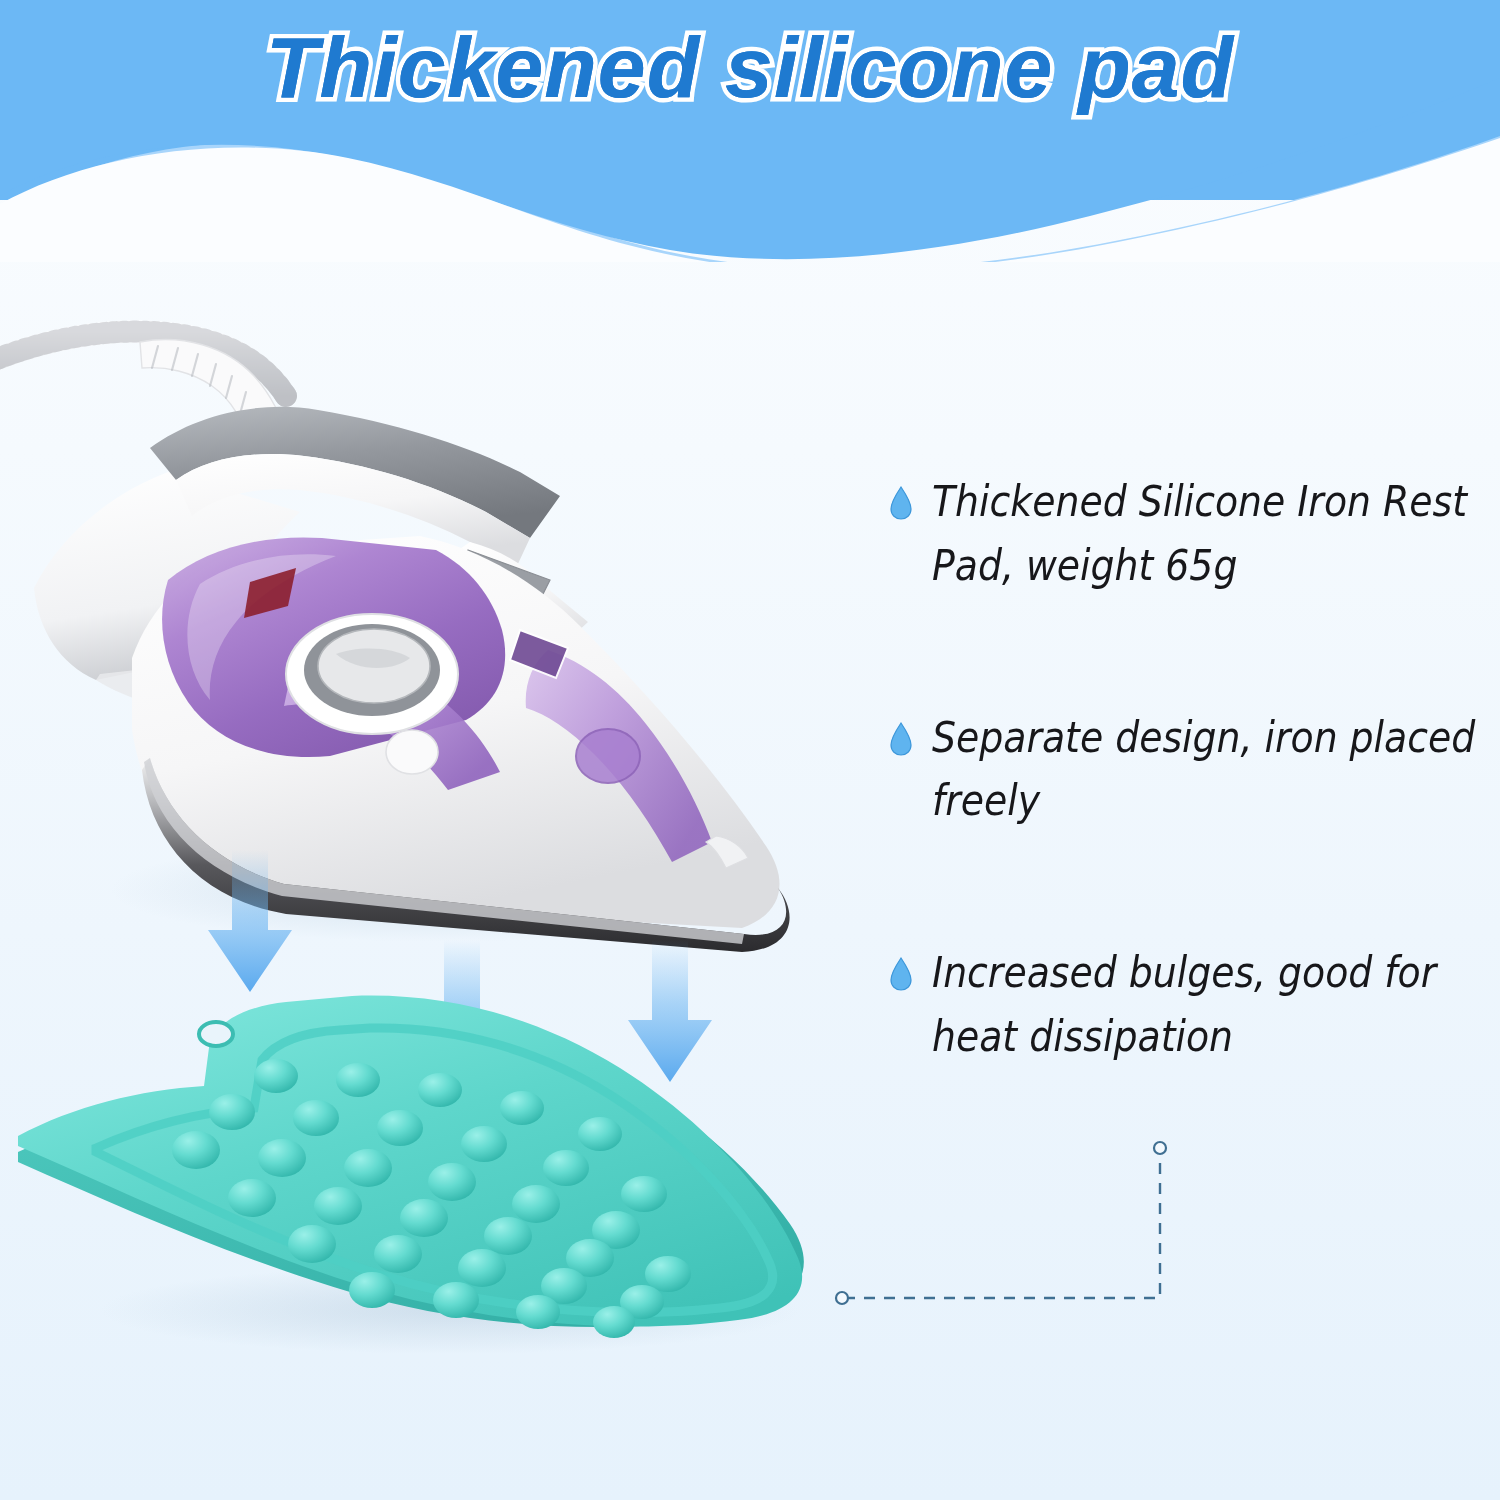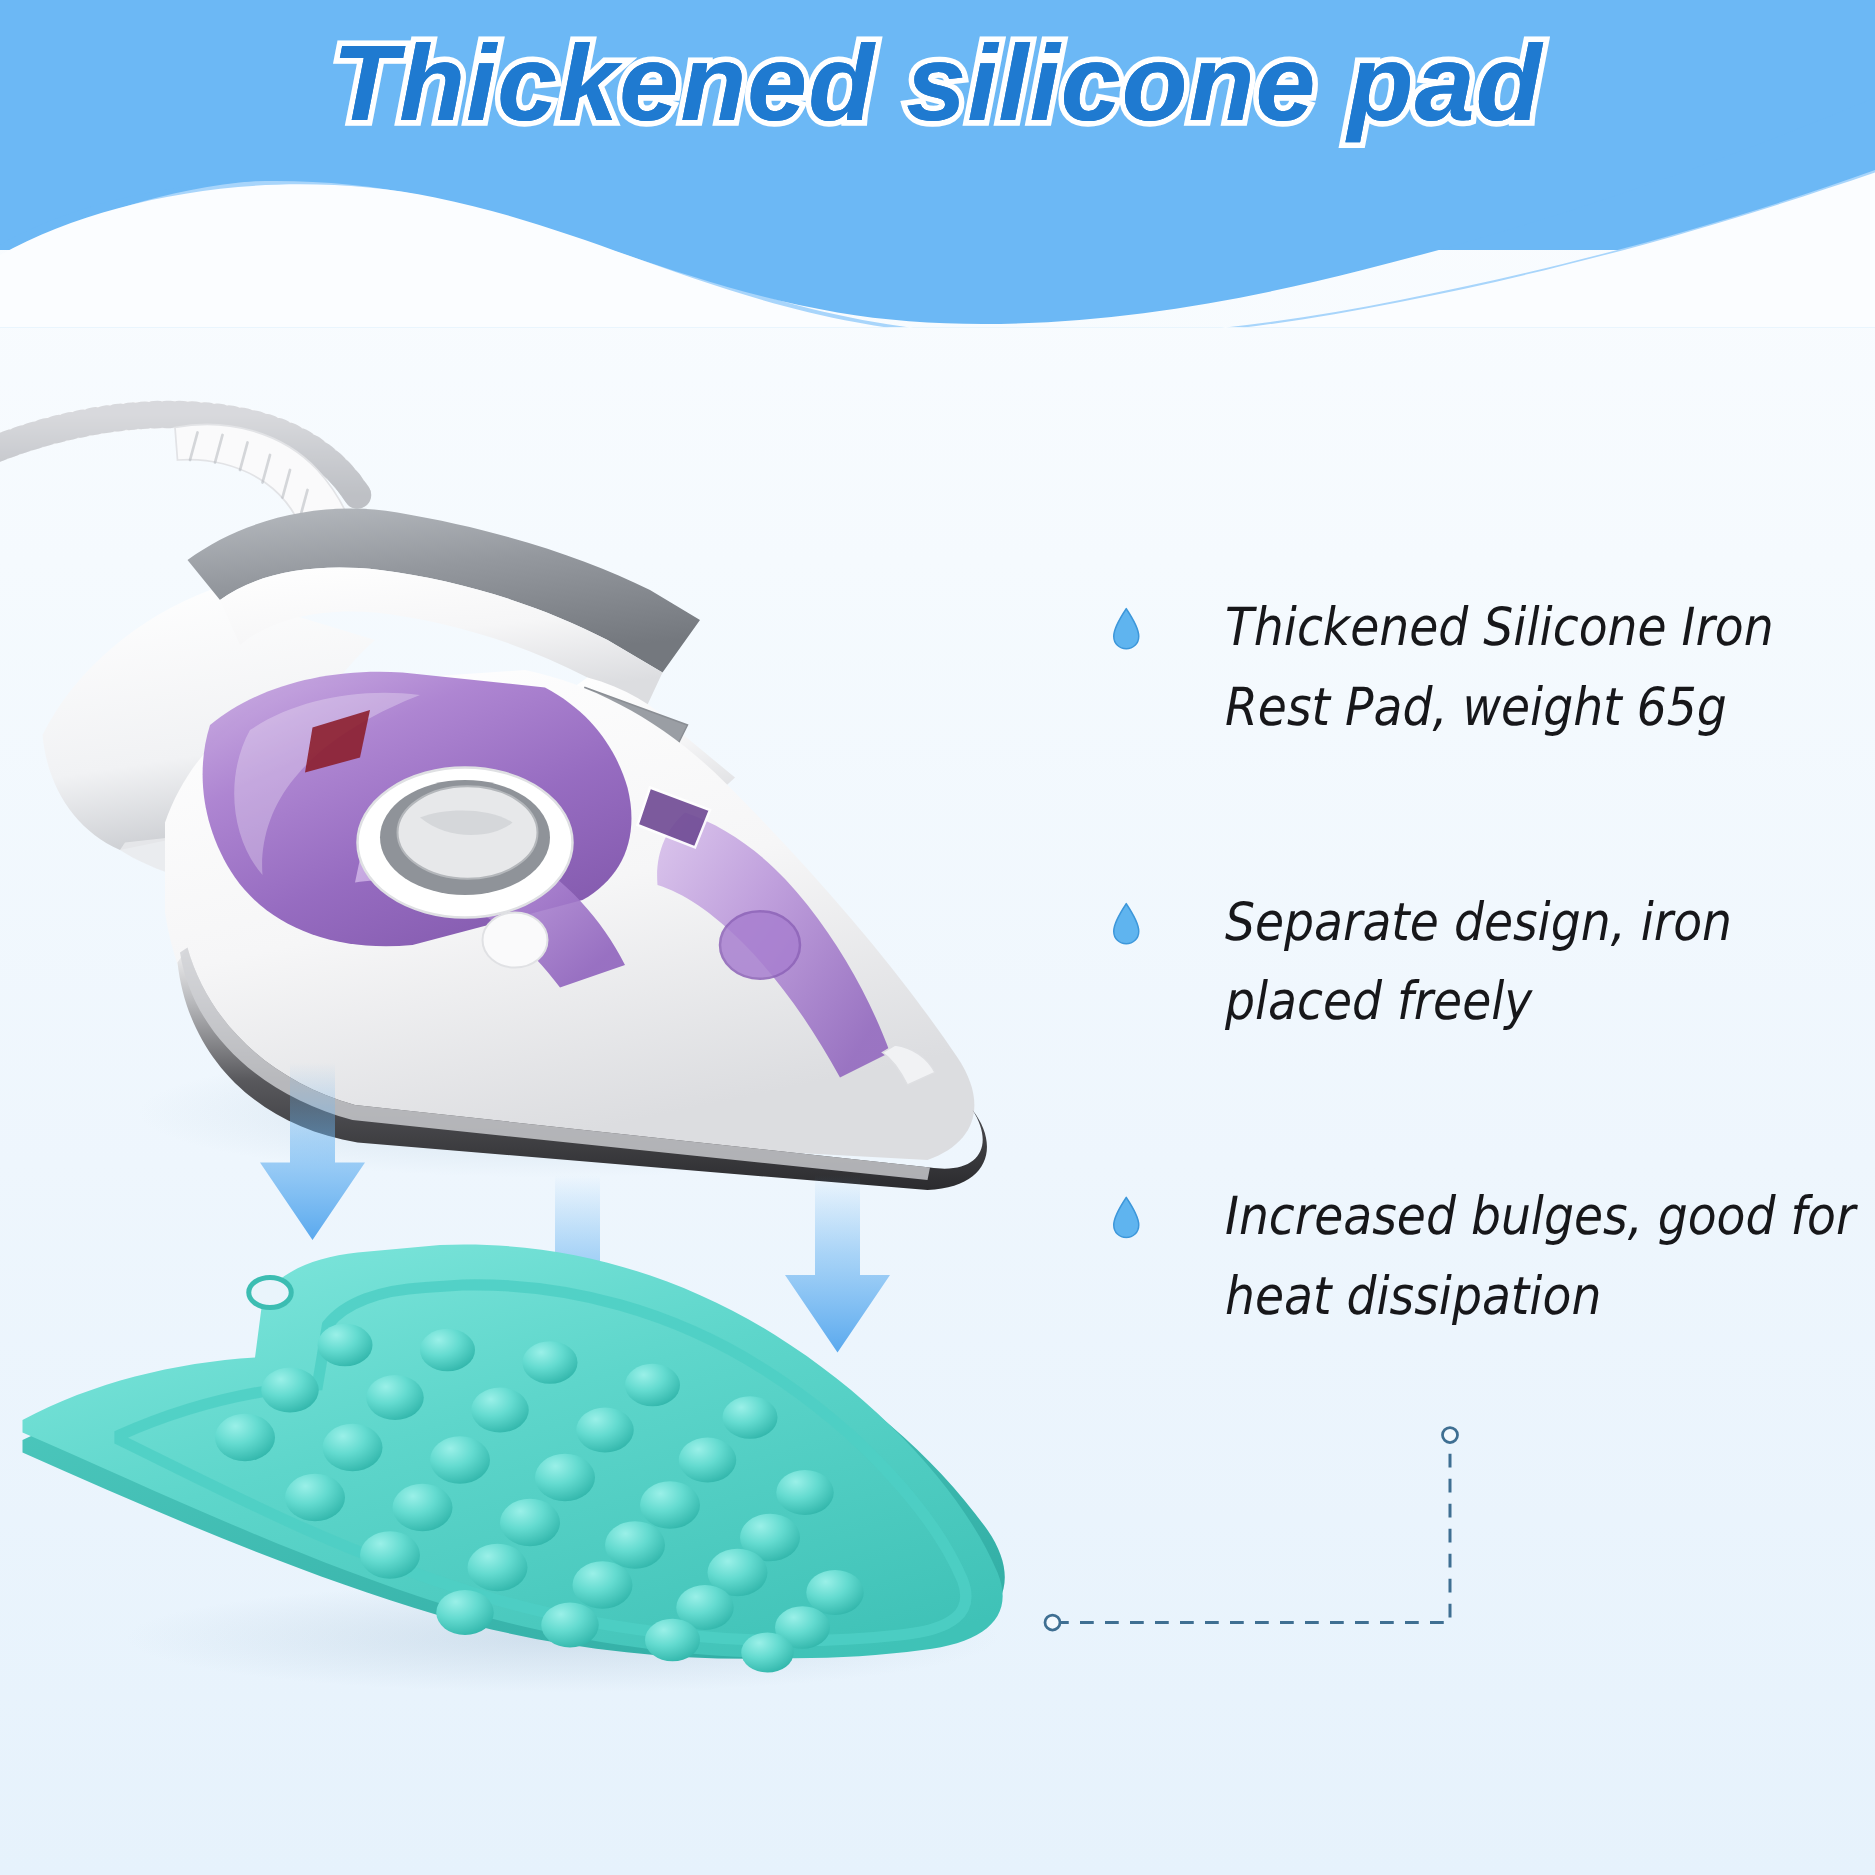--- a/index.html
+++ b/index.html
@@ -35,21 +35,21 @@
     text-align:center;
     font-size:86px;font-weight:bold;font-style:italic;letter-spacing:1px;
     color:#1f7ad0;white-space:nowrap;
   }
 
   
   .stage{position:absolute;left:0;top:250px;width:900px;height:1250px;}
 
   
   .bullets{position:absolute;left:890px;top:470px;width:600px;}
-  .bullet{display:flex;align-items:flex-start;margin-bottom:108px;gap:48px;}
+  .bullet{display:flex;align-items:flex-start;margin-bottom:108px;}
   .bullet-icon{flex:0 0 auto;width:22px;margin-right:20px;margin-top:16px;}
   .bullet-text{
     font-size:42px;
     font-style:italic;
     line-height:1.52;
     color:#17171a;
     font-family:"DejaVu Sans Condensed","Liberation Sans",sans-serif;
     font-stretch:condensed;
     max-width:545px;
   }

